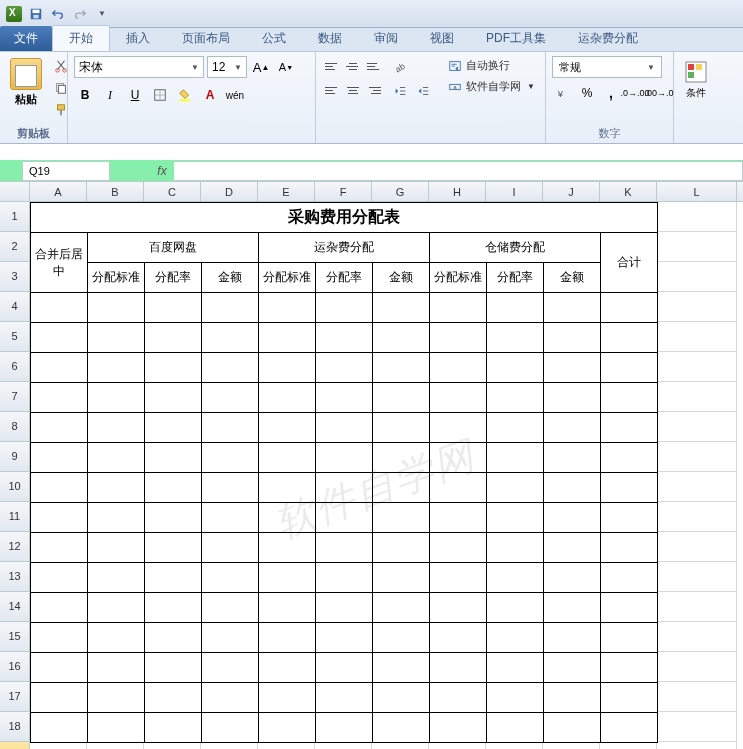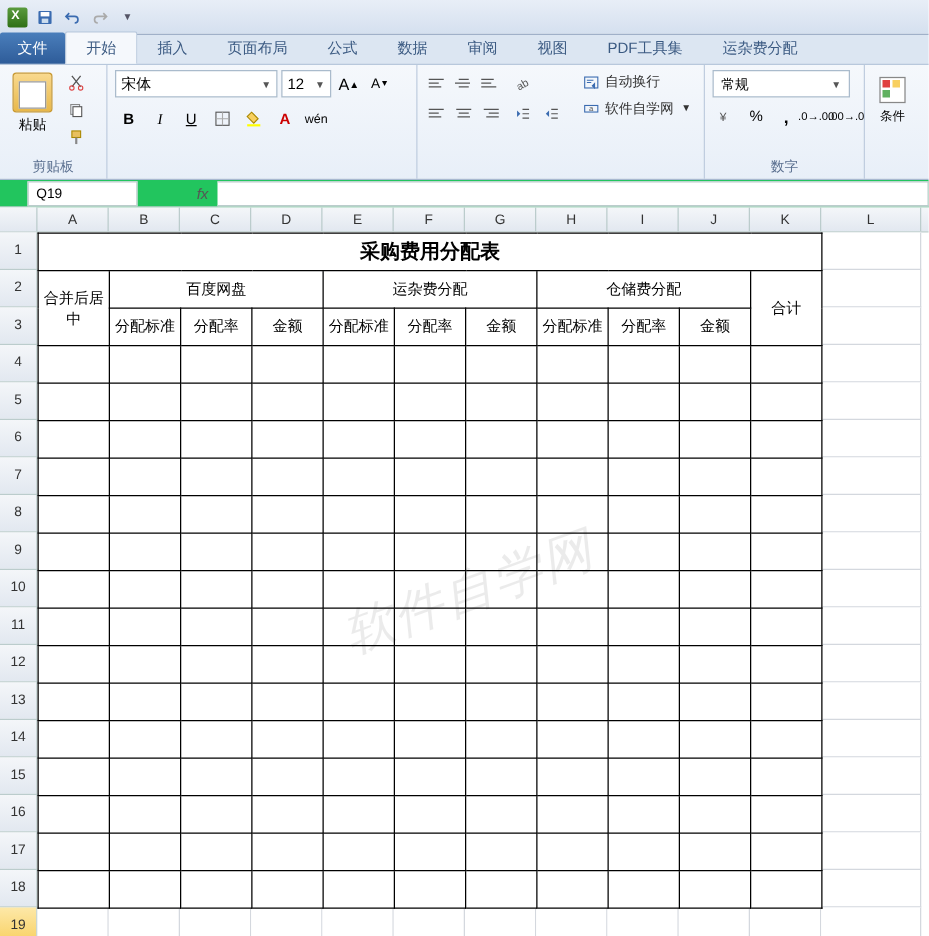--- a/index.html
+++ b/index.html
@@ -40,21 +40,21 @@
 .align-row { display: flex; gap: 1px; }
 .align-btn { width: 20px; height: 20px; cursor: pointer; display: flex; flex-direction: column; justify-content: center; gap: 2px; padding: 3px; }
 .align-btn span { height: 1px; background: #555; display: block; }
 .wrap-merge { display: flex; flex-direction: column; gap: 2px; margin-left: 6px; }
 .wm-btn { display: flex; align-items: center; gap: 4px; padding: 2px 4px; cursor: pointer; font-size: 11px; color: #333; }
 .num-select { width: 110px; height: 22px; border: 1px solid #abc; background: #fff; padding: 0 6px; display: flex; align-items: center; cursor: pointer; font-size: 11px; }
 .num-row { display: flex; gap: 2px; }
 .cond-fmt { display: flex; flex-direction: column; align-items: center; cursor: pointer; padding: 2px; }
 
 
-.formula-bar { height: 22px; background: #22c55e; border-bottom: 1px solid #bcc; display: flex; align-items: center; }
+.formula-bar { height: 22px; background: #86efac; border-bottom: 1px solid #bcc; display: flex; align-items: center; margin-top: 16px; }
 .name-box { width: 88px; height: 20px; border: 1px solid #bcc; background: #fff; padding: 0 6px; display: flex; align-items: center; margin-left: 22px; font-size: 11px; }
 .fx-btn { width: 24px; height: 20px; display: flex; align-items: center; justify-content: center; font-style: italic; color: #555; cursor: pointer; margin-left: 40px; }
 .formula-input { flex: 1; height: 20px; border: 1px solid #bcc; border-left: none; background: #fff; }
 
 
 .sheet-wrap { position: relative; }
 .col-headers { display: flex; height: 20px; background: linear-gradient(#f4f6f9, #e2e8f0); border-bottom: 1px solid #bcc; }
 .corner { width: 30px; border-right: 1px solid #bcc; background: linear-gradient(#f4f6f9, #e2e8f0); }
 .col-h { border-right: 1px solid #bcc; text-align: center; font-size: 11px; color: #333; line-height: 20px; cursor: pointer; }
 .sheet-body { display: flex; }
@@ -111,21 +111,21 @@
   <div class="tab">公式</div>
   <div class="tab">数据</div>
   <div class="tab">审阅</div>
   <div class="tab">视图</div>
   <div class="tab">PDF工具集</div>
   <div class="tab">运杂费分配</div>
 </div>
 
 <div class="ribbon">
 
-  <div class="group" style="width:86px;">
+  <div class="group" style="width:68px;font-weight:bold;">
     <div class="group-body">
       <div class="big-btn">
         <div class="icn paste-icn"></div>
         <span style="font-size:11px;">粘贴</span>
       </div>
       <div class="small-btns">
         <div class="sm-btn">
             <svg class="ic" viewBox="0 0 16 16">
               <path d="M4 2 L12 12 M12 2 L4 12" stroke="#555" stroke-width="1.2"></path>
               <circle cx="4" cy="13" r="2" fill="none" stroke="#d44"></circle>

